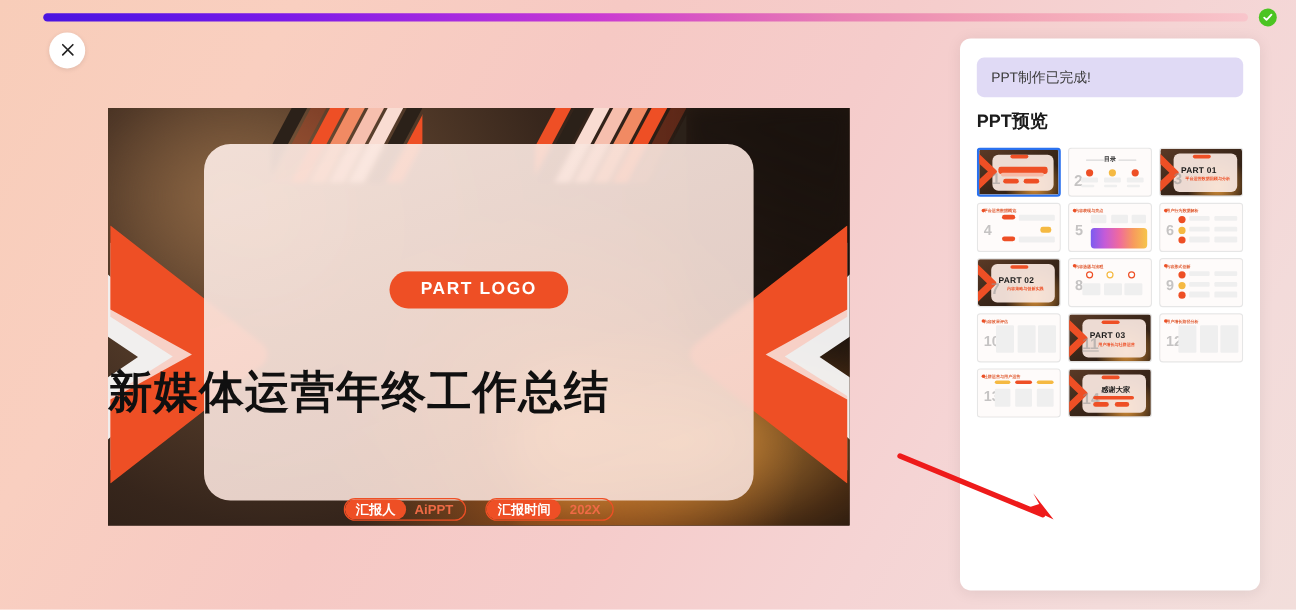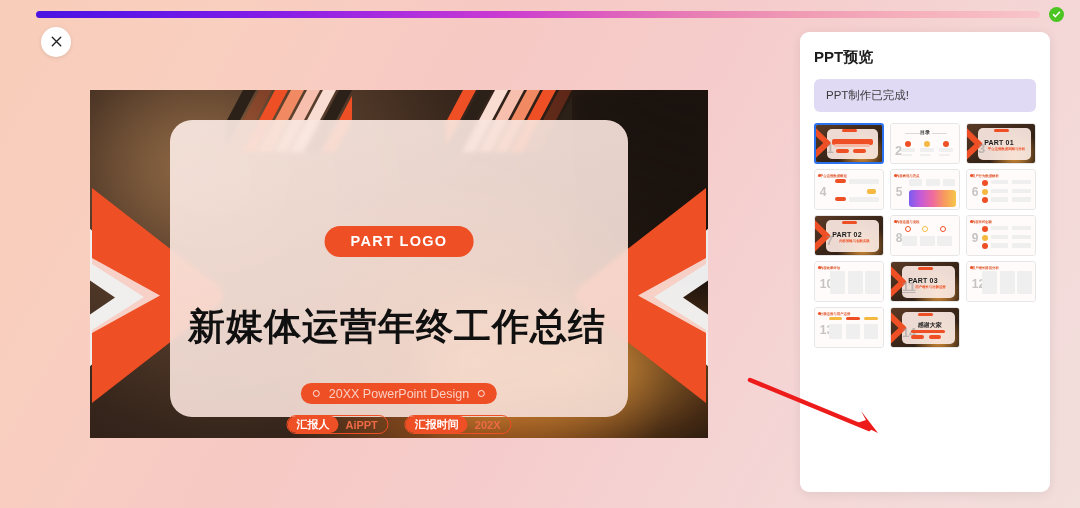--- a/index.html
+++ b/index.html
@@ -105,21 +105,21 @@
     border-radius: 16px;
     background: #ee4f25;
     color: #fff;
     font-size: 14.5px; font-weight: 700; letter-spacing: 1.3px;
     white-space: nowrap;
     z-index: 5;
   }
 
   #slide-title {
     position: absolute; left: 0; right: 4px; top: 212px;
-    text-align: center;
+    text-align: left;
     font-size: 37px; font-weight: 800;
     letter-spacing: 1px;
     color: #101010;
     z-index: 4;
   }
 
   #subtitle-pill {
     position: absolute; left: 50%; top: 293px;
     transform: translateX(-50%);
     height: 21px;
@@ -355,41 +355,36 @@
       <div class="stripe" style="background: rgba(201, 67, 33, 0.333); left: 96px;"></div>
       <div class="stripe" style="background: rgb(43, 33, 25); left: 112px;"></div>
     </div>
 
   <div id="slide-card"></div>
 
   <div id="logo-pill">PART LOGO</div>
 
   <div id="slide-title">新媒体运营年终工作总结</div>
 
-  <div id="subtitle-pill">
-    <span class="ring"></span>
-    <span class="txt">20XX PowerPoint Design</span>
-    <span class="ring"></span>
-  </div>
 
   <div id="meta-row">
     <div class="meta-chip">
       <span class="k">汇报人</span>
       <span class="v">AiPPT</span>
     </div>
     <div class="meta-chip">
       <span class="k">汇报时间</span>
       <span class="v">202X</span>
     </div>
   </div>
 </div>
 
 <div id="panel">
+  <div id="status-box">PPT制作已完成!</div>
   <div id="panel-title">PPT预览</div>
-  <div id="status-box">PPT制作已完成!</div>
   <div id="thumb-grid">
       <div class="thumb sel" title="新媒体运营年终工作总结">
         <div class="t-bg-photo"></div>
         <div class="t-card"></div>
         <svg class="t-chev" viewBox="0 0 30 42" preserveAspectRatio="none">
           <path d="M2,2 L24,19 Q27,21 24,23 L2,40 L2,30 L14,21 L2,12 Z" fill="#ee4f25"></path>
         </svg>
         <div class="t-num" style="left:16%;top:46%;font-size:13px;">1</div>
         <div class="t-bar" style="left:40%;top:12%;width:22%;height:3px;"></div>
         <div class="t-bar" style="left:24%;top:38%;width:62%;height:6px;"></div>

